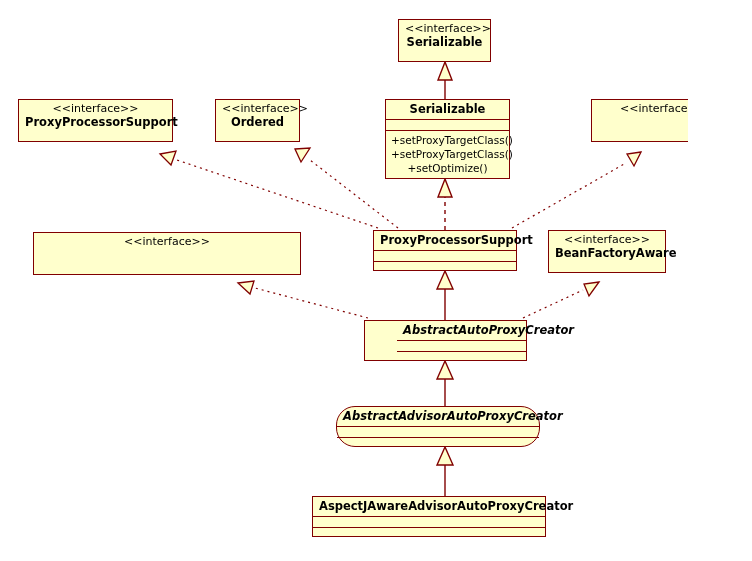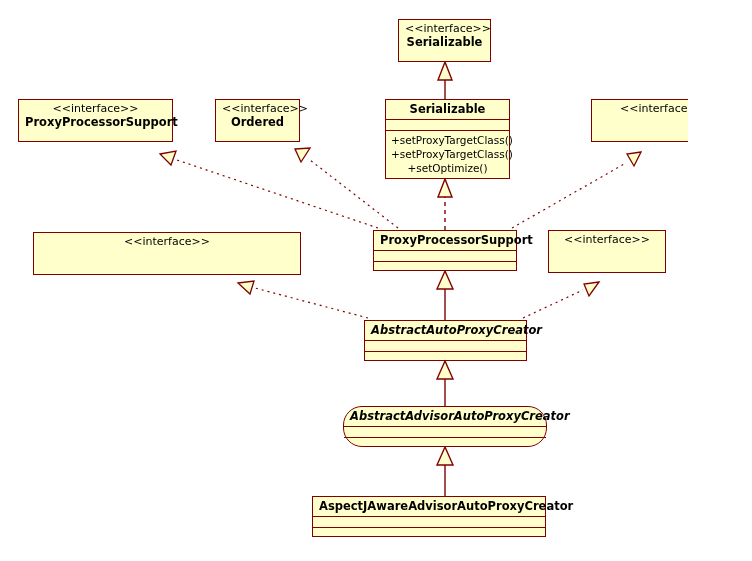--- a/index.html
+++ b/index.html
@@ -173,32 +173,33 @@
     <div class="uml-title">
       <span>ProxyProcessorSupport</span>
     </div>
     <div class="compartment"></div>
     <div class="compartment"></div>
   </div>
 
   <div class="uml-box" style="left:548px; top:230px; width:118px; height:43px;">
     <div class="uml-title">
       <span class="stereotype">&lt;&lt;interface&gt;&gt;</span>
-    </div>
-  </div>
-
-  <div class="uml-box" style="left:364px; top:320px; width:163px; height:41px;">
+      <span>BeanFactoryAware</span>
+    </div>
+  </div>
+
+  <div class="uml-box" style="left:364px; top:320px; width:163px; height:41px;padding-left:32px;">
     <div class="uml-title abstract">
       <span>AbstractAutoProxyCreator</span>
     </div>
     <div class="compartment"></div>
     <div class="compartment"></div>
   </div>
 
-  <div class="uml-box" style="left:343px; top:406px; width:204px; height:41px;border-radius:19px;">
+  <div class="uml-box" style="left:336px; top:406px; width:204px; height:41px;border-radius:19px;">
     <div class="uml-title abstract">
       <span>AbstractAdvisorAutoProxyCreator</span>
     </div>
     <div class="compartment"></div>
     <div class="compartment"></div>
   </div>
 
   <div class="uml-box" style="left:312px; top:496px; width:234px; height:41px;">
     <div class="uml-title">
       <span>AspectJAwareAdvisorAutoProxyCreator</span>

